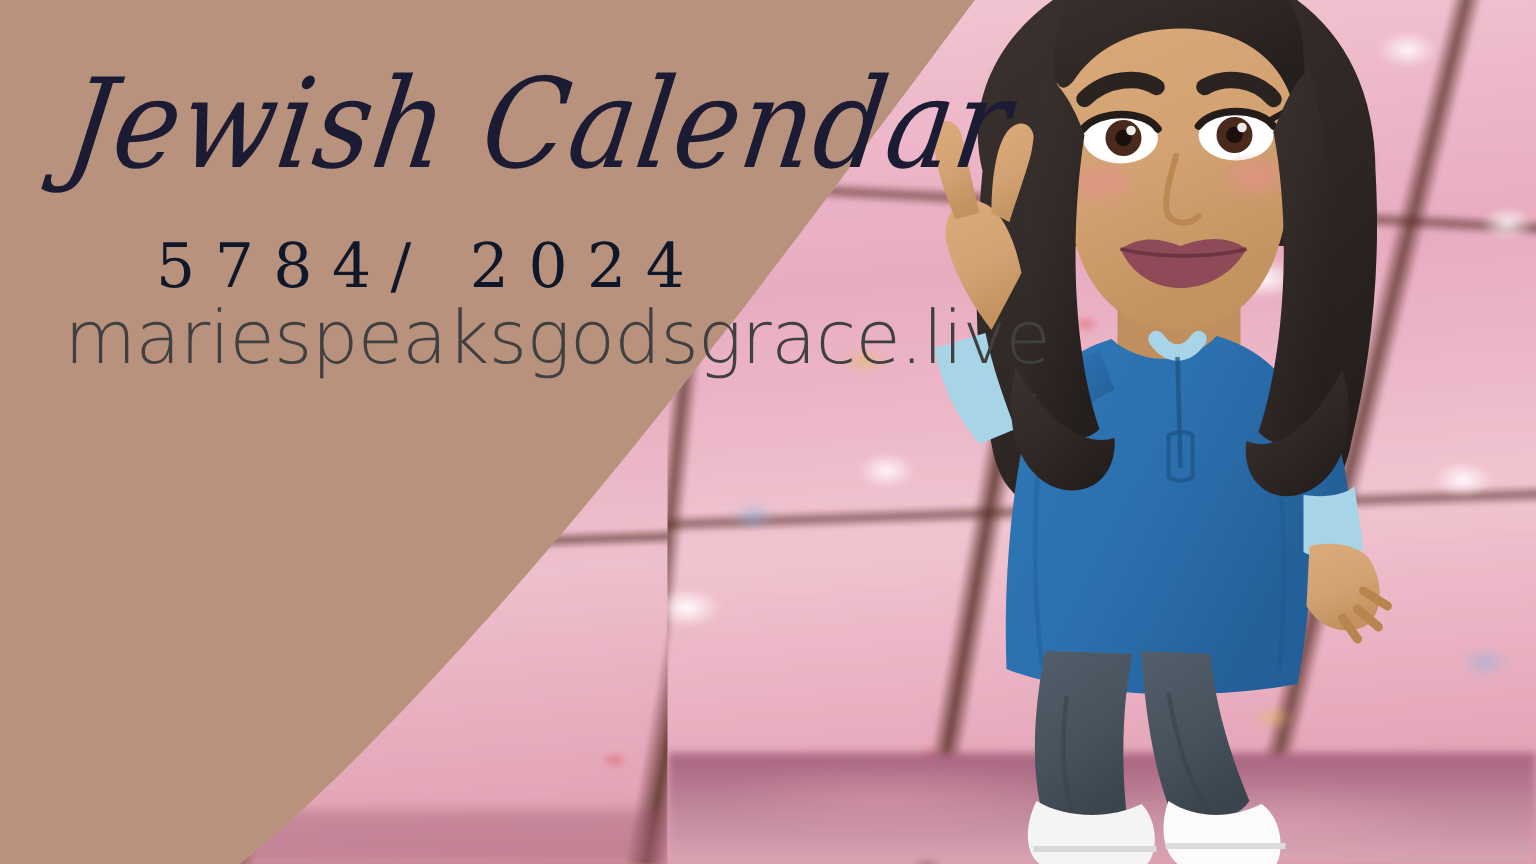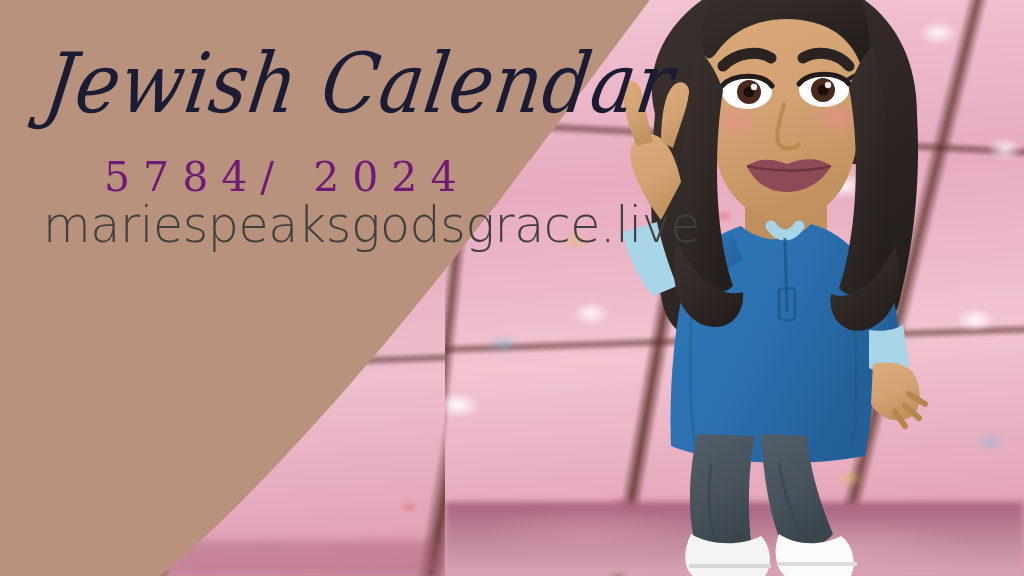--- a/index.html
+++ b/index.html
@@ -128,21 +128,21 @@
     transform-origin: left center;
   }
   #year-line {
     position: absolute;
     left: 104px;
     top: 153px;
     font-family: "DejaVu Serif", serif;
     font-weight: 300;
     font-size: 41px;
     letter-spacing: 13px;
-    color: #701a75;
+    color: #0f172a;
     white-space: nowrap;
   }
   #site-url {
     position: absolute;
     left: 43px;
     top: 197px;
     font-family: "DejaVu Sans", sans-serif;
     font-weight: 300;
     font-size: 49px;
     letter-spacing: -0.4px;

